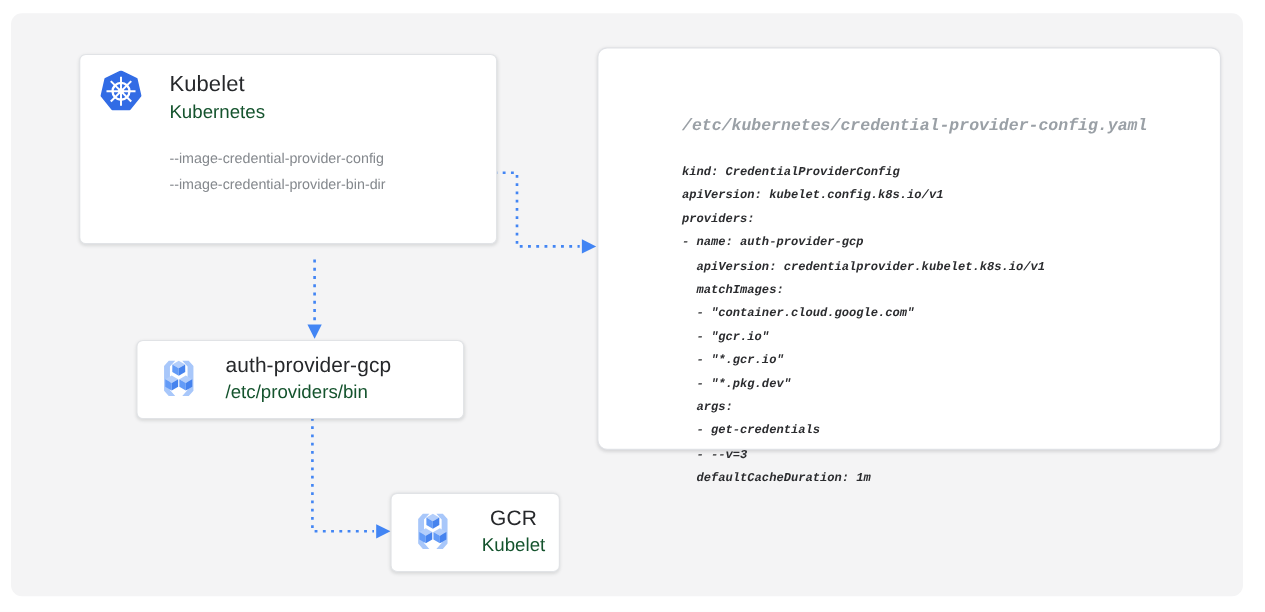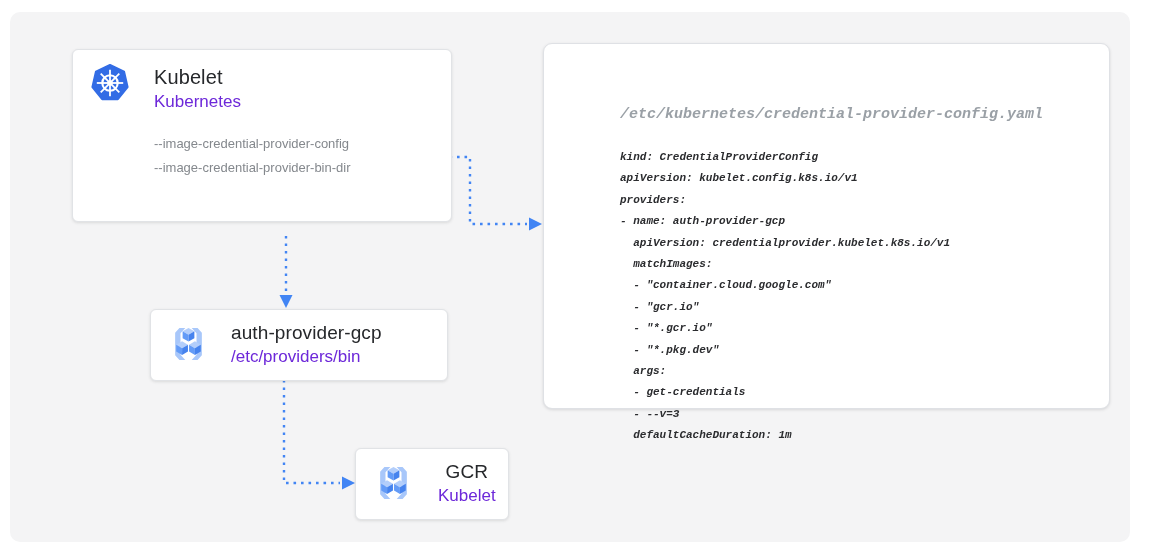--- a/index.html
+++ b/index.html
@@ -9,29 +9,29 @@
   }
   .stage{
     position:absolute;left:10px;top:12px;width:1120px;height:530px;
     background:#f4f4f5;border-radius:10px;
   }
   .card{
     position:absolute;background:#ffffff;border:1px solid #e1e3e6;border-radius:6px;
     box-shadow:0 1px 3px rgba(60,64,67,0.14);
   }
   .card-kubelet{left:72px;top:49px;width:378px;height:171px;}
-  .card-auth{left:150px;top:309px;width:296px;height:70px;}
+  .card-auth{left:124px;top:309px;width:296px;height:70px;}
   .card-gcr{left:355px;top:448px;width:152px;height:70px;}
   .card-icon{position:absolute;}
   .k8s-pos{left:18px;top:14px;width:38px;height:38px;}
   .gcr-pos{left:14px;top:11px;width:47px;height:47px;}
   .txtcol{position:absolute;left:81px;top:15px;}
   .txtcol-sm{position:absolute;left:80px;top:11px;}
   .card-title{font-size:20px;line-height:25px;color:#26282b;letter-spacing:0.1px;}
-  .card-sub{font-size:17px;line-height:24px;color:#6d28d9;}
+  .card-sub{font-size:17px;line-height:24px;color:#14532d;}
   .flags{position:absolute;left:81px;top:82px;}
   .flag-line{font-size:13px;line-height:24px;color:#84888d;white-space:nowrap;}
   .code-panel{
     position:absolute;left:543px;top:43px;width:565px;height:364px;
     background:#ffffff;border:1px solid #dfe1e5;border-radius:9px;
     box-shadow:0 1px 3px rgba(60,64,67,0.16);
   }
   .code-path{
     position:absolute;left:76px;top:60px;margin:0;
     font-family:"Liberation Mono", monospace;font-size:15px;line-height:21.4px;

